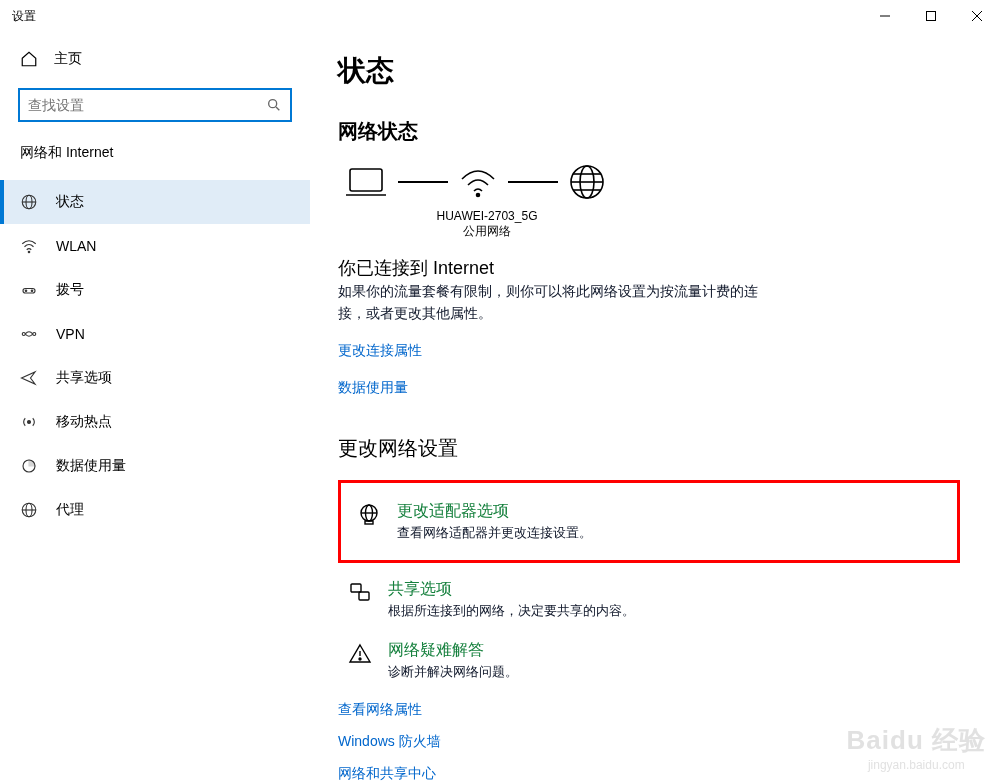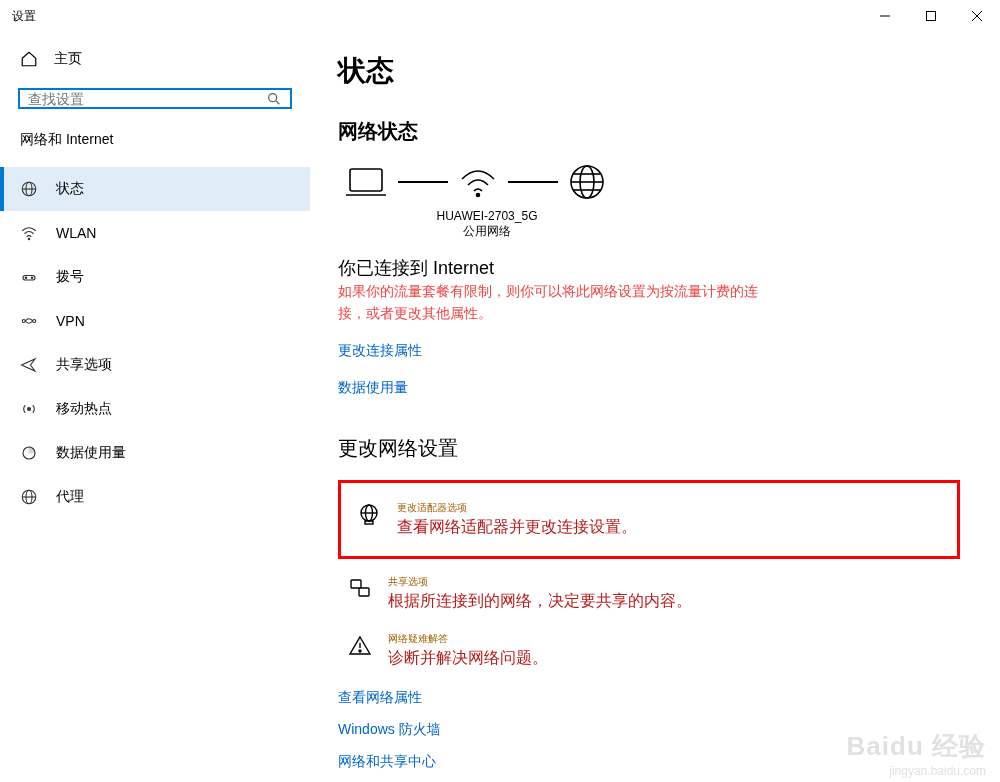--- a/index.html
+++ b/index.html
@@ -5,47 +5,47 @@
 * { margin: 0; padding: 0; box-sizing: border-box; font-family: "Microsoft YaHei", "Segoe UI", sans-serif; }
 body { width: 1000px; height: 782px; background: #fff; overflow: hidden; position: relative; }
 .titlebar { height: 32px; display: flex; align-items: center; padding-left: 12px; font-size: 12px; color: #000; }
 .titlebar-buttons { position: absolute; right: 0; top: 0; display: flex; }
 .titlebar-btn { width: 46px; height: 32px; display: flex; align-items: center; justify-content: center; color: #000; }
 .titlebar-btn svg { width: 10px; height: 10px; }
 .container { display: flex; height: calc(100% - 32px); }
 .sidebar { width: 310px; padding: 10px 0 0 0; }
 .home-row { display: flex; align-items: center; padding: 8px 0 8px 20px; font-size: 14px; margin-bottom: 12px; }
 .home-row .icon { width: 18px; margin-right: 16px; display: flex; align-items: center; }
-.search-box { margin: 0 18px 22px 18px; border: 2px solid #0078d4; height: 21px; display: flex; align-items: center; padding: 0 8px; }
+.search-box { margin: 0 18px 22px 18px; border: 2px solid #0078d4; height: 34px; display: flex; align-items: center; padding: 0 8px; }
 .search-box input { border: none; outline: none; flex: 1; font-size: 14px; background: transparent; }
 .search-box .search-ic { color: #666; width: 16px; height: 16px; }
 .section-title { font-size: 14px; font-weight: 400; padding: 0 20px 18px 20px; }
 .nav-item { display: flex; align-items: center; height: 44px; padding-left: 20px; font-size: 14px; position: relative; }
 .nav-item .icon { width: 18px; margin-right: 18px; display: flex; align-items: center; color: #333; }
 .nav-item.active { background: #e0ecf7; }
 .nav-item.active::before { content: ""; position: absolute; left: 0; top: 0; bottom: 0; width: 4px; background: #0078d4; }
 .main { flex: 1; padding: 20px 40px 0 28px; overflow-y: auto; }
 .page-title { font-size: 28px; font-weight: 600; margin-bottom: 28px; }
 .subheading { font-size: 20px; font-weight: 600; margin-bottom: 18px; }
 .net-diagram { display: flex; align-items: center; margin: 0 0 8px 6px; }
 .net-diagram .line { width: 50px; height: 2px; background: #000; margin: 0 10px; }
 .net-diagram svg { stroke: #000; fill: none; stroke-width: 1.6; }
 .net-labels { font-size: 12px; text-align: center; margin-left: 94px; width: 110px; margin-bottom: 16px; }
 .connected-title { font-size: 18px; font-weight: 400; }
-.desc-text { font-size: 14px; color: #ef4444; line-height: 1.6; margin-bottom: 16px; max-width: 420px; }
+.desc-text { font-size: 14px; color: #0f172a; line-height: 1.6; margin-bottom: 16px; max-width: 420px; }
 .link { color: #0066cc; font-size: 14px; display: inline-block; margin-bottom: 18px; cursor: pointer; }
 .section-h { font-size: 20px; font-weight: 400; margin: 20px 0 18px 0; }
 .option-row { display: flex; align-items: flex-start; padding: 10px 8px; cursor: pointer; }
 .option-row .oicon { width: 28px; margin-right: 14px; margin-top: 2px; display: flex; align-items: center; justify-content: center; }
-.option-row .otext .ot { font-size: 10px; color: #a16207; margin-bottom: 2px; }
-.option-row .otext .od { font-size: 16px; color: #b91c1c; }
+.option-row .otext .ot { font-size: 16px; color: #15803d; margin-bottom: 2px; }
+.option-row .otext .od { font-size: 13px; color: #0f172a; }
 .highlighted { border: 3px solid #ff0000; padding: 8px 6px; margin-bottom: 6px; }
 .links-block { margin-top: 10px; }
 .links-block .link { display: block; margin-bottom: 14px; }
-.watermark { position: absolute; right: 14px; bottom: 4px; color: rgba(200,200,200,0.55); font-size: 12px; text-align: right; pointer-events: none; margin-top: 32px; }
+.watermark { position: absolute; right: 14px; bottom: 10px; color: rgba(200,200,200,0.55); font-size: 12px; text-align: center; pointer-events: none; margin-top: 32px; }
 .watermark .big { font-size: 26px; font-weight: bold; letter-spacing: 1px; }
 </style>
 </head>
 <body>
 
 <div class="titlebar">
   <span>设置</span>
   <div class="titlebar-buttons">
     <div class="titlebar-btn">
         <svg viewBox="0 0 10 10">

